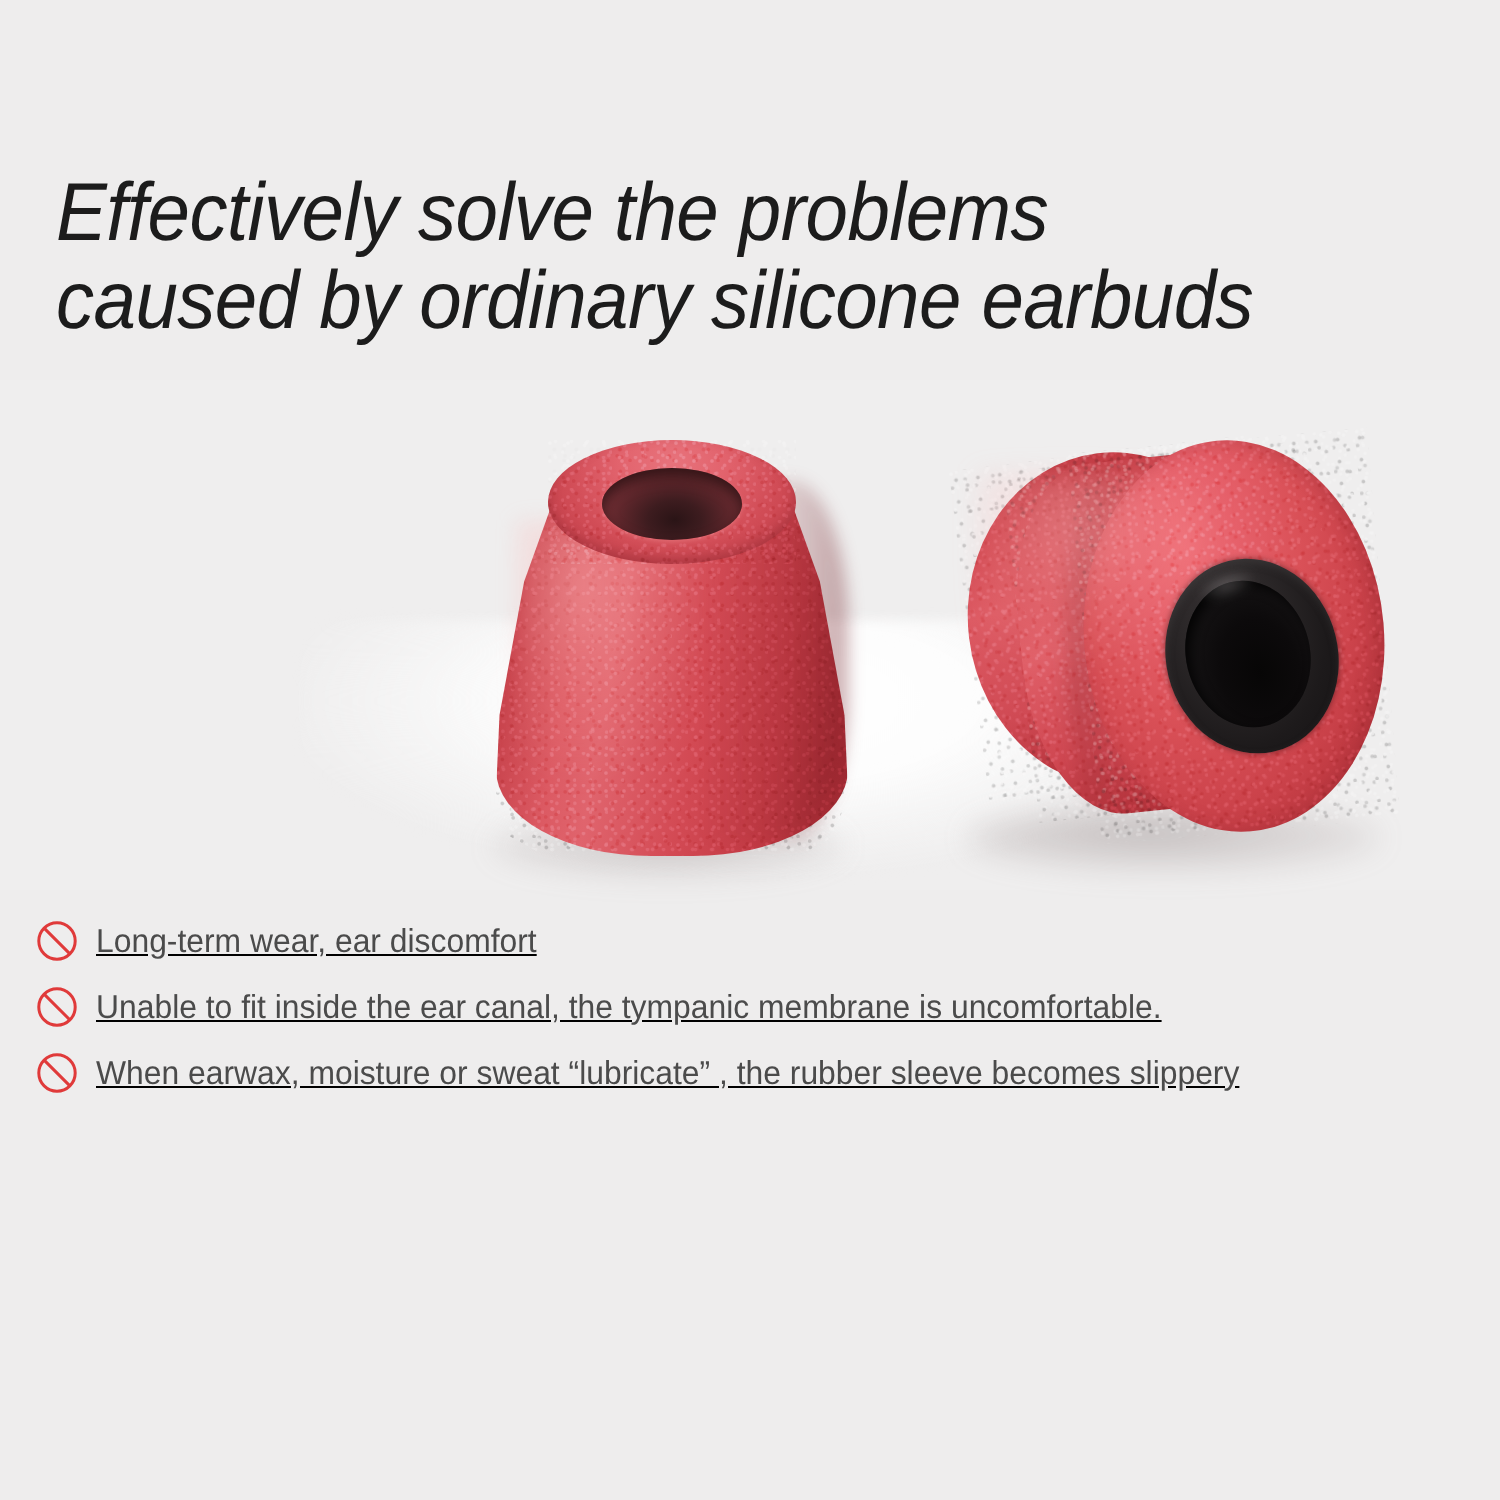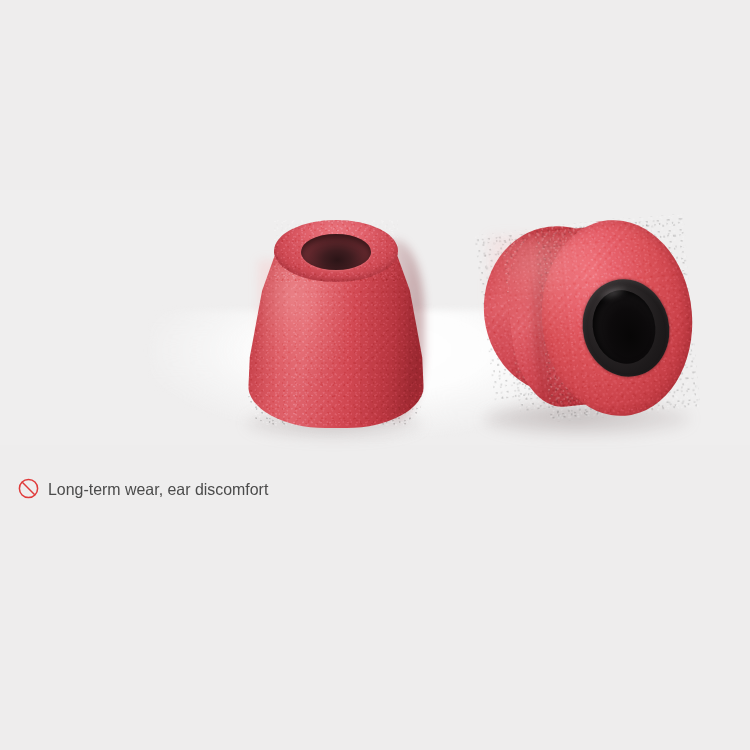--- a/index.html
+++ b/index.html
@@ -302,22 +302,23 @@
       rgba(150,145,146,0.42) 0%, rgba(120,115,116,0) 75%);
     transform: rotate(-18deg);
     filter: blur(2px);
     pointer-events: none;
   }
 
   
   .bullets {
     position: absolute;
     left: 18px;
-    top: 472px;
+    top: 454px;
     width: 732px;
+    text-decoration: underline;
   }
   .bullet-row {
     display: flex;
     align-items: center;
     height: 33px;
   }
   .no-icon {
     flex: 0 0 auto;
     width: 21px;
     height: 21px;
@@ -333,20 +334,24 @@
     white-space: nowrap;
     transform: scaleX(0.965);
     transform-origin: left center;
   }
 </style>
 </head>
 <body>
 
 <div id="poster">
 
+  <div class="headline">
+    <div class="headline-line">Effectively solve the problems</div>
+    <div class="headline-line">caused by ordinary silicone earbuds</div>
+  </div>
 
   <div class="photo-stage">
 
     <div class="table-surface"></div>
     <div class="shadow shadow-left"></div>
     <div class="shadow shadow-right"></div>
 
     <div class="bud-left">
       <div class="body">
         <div class="foam-tex"></div>
@@ -383,16 +388,34 @@
       <span class="no-icon">
         <svg width="21" height="21" viewBox="0 0 21 21">
           <circle cx="10.5" cy="10.5" r="9.1" fill="none" stroke="#e03a3a" stroke-width="1.5"></circle>
           <line x1="4.3" y1="4.3" x2="16.7" y2="16.7" stroke="#e03a3a" stroke-width="1.5"></line>
         </svg>
       </span>
       <span class="bullet-text">Long-term wear, ear discomfort</span>
     </div>
 
 
-
+    <div class="bullet-row">
+      <span class="no-icon">
+        <svg width="21" height="21" viewBox="0 0 21 21">
+          <circle cx="10.5" cy="10.5" r="9.1" fill="none" stroke="#e03a3a" stroke-width="1.5"></circle>
+          <line x1="4.3" y1="4.3" x2="16.7" y2="16.7" stroke="#e03a3a" stroke-width="1.5"></line>
+        </svg>
+      </span>
+      <span class="bullet-text">Unable to fit inside the ear canal, the tympanic membrane is uncomfortable.</span>
+    </div>
+
+    <div class="bullet-row">
+      <span class="no-icon">
+        <svg width="21" height="21" viewBox="0 0 21 21">
+          <circle cx="10.5" cy="10.5" r="9.1" fill="none" stroke="#e03a3a" stroke-width="1.5"></circle>
+          <line x1="4.3" y1="4.3" x2="16.7" y2="16.7" stroke="#e03a3a" stroke-width="1.5"></line>
+        </svg>
+      </span>
+      <span class="bullet-text">When earwax, moisture or sweat  “lubricate” , the rubber sleeve becomes slippery</span>
+    </div>
 
   </div>
 </div>
 
 </body></html>

